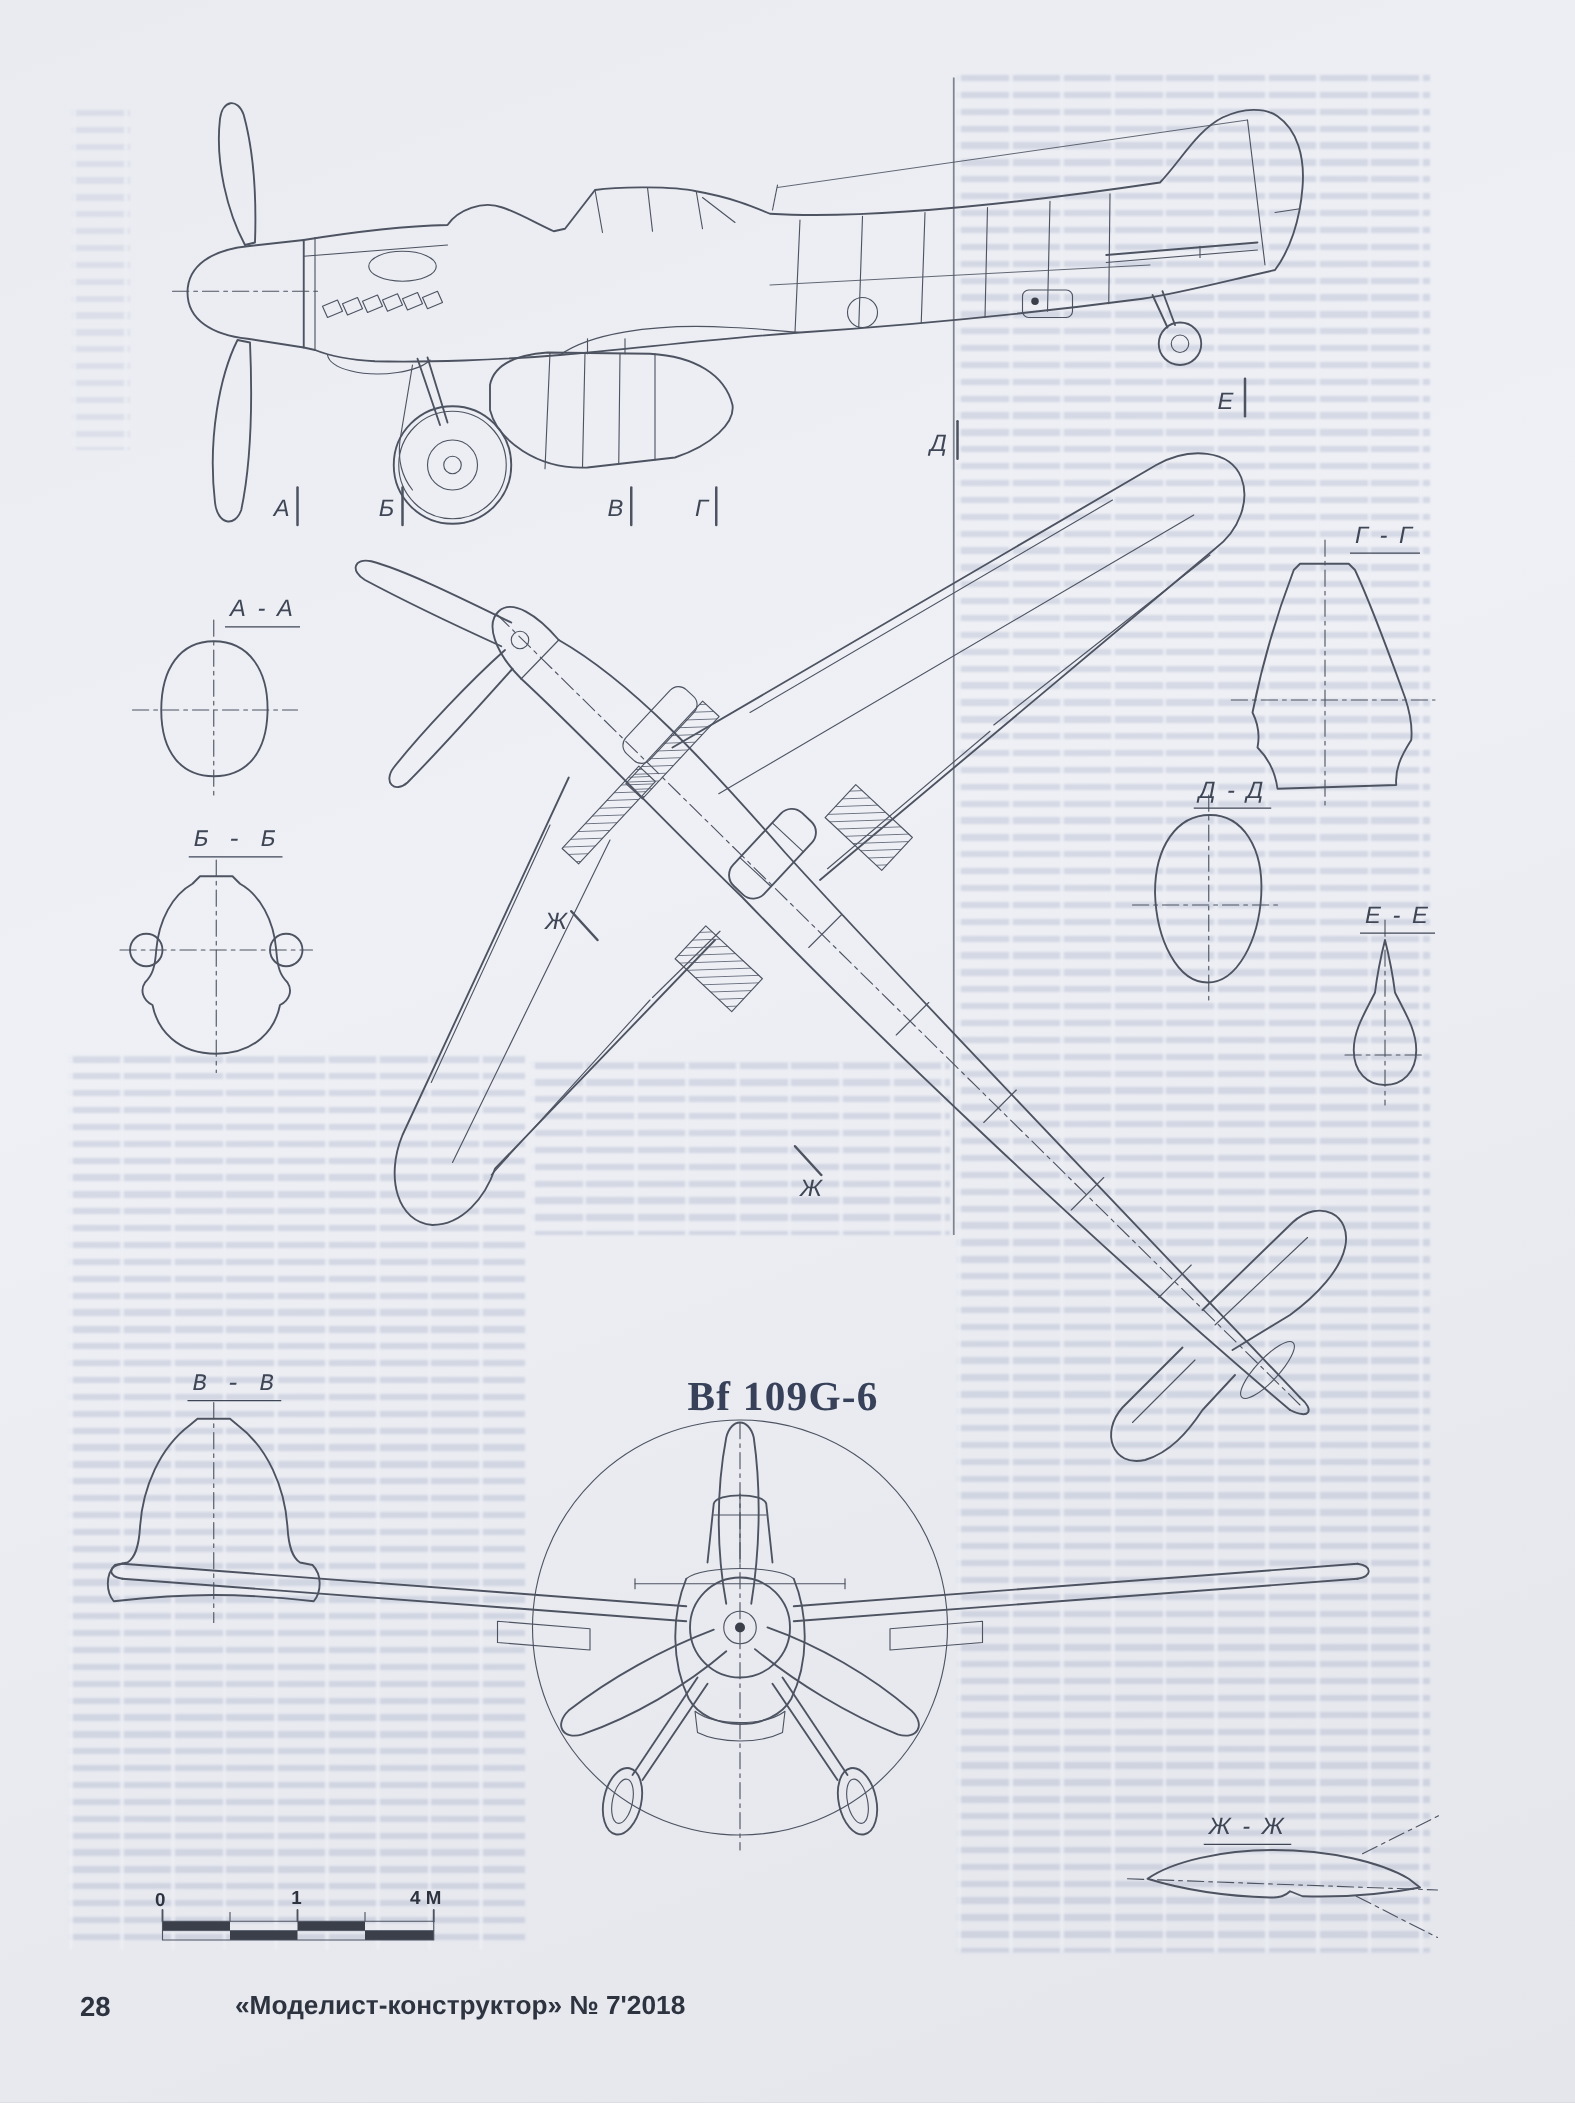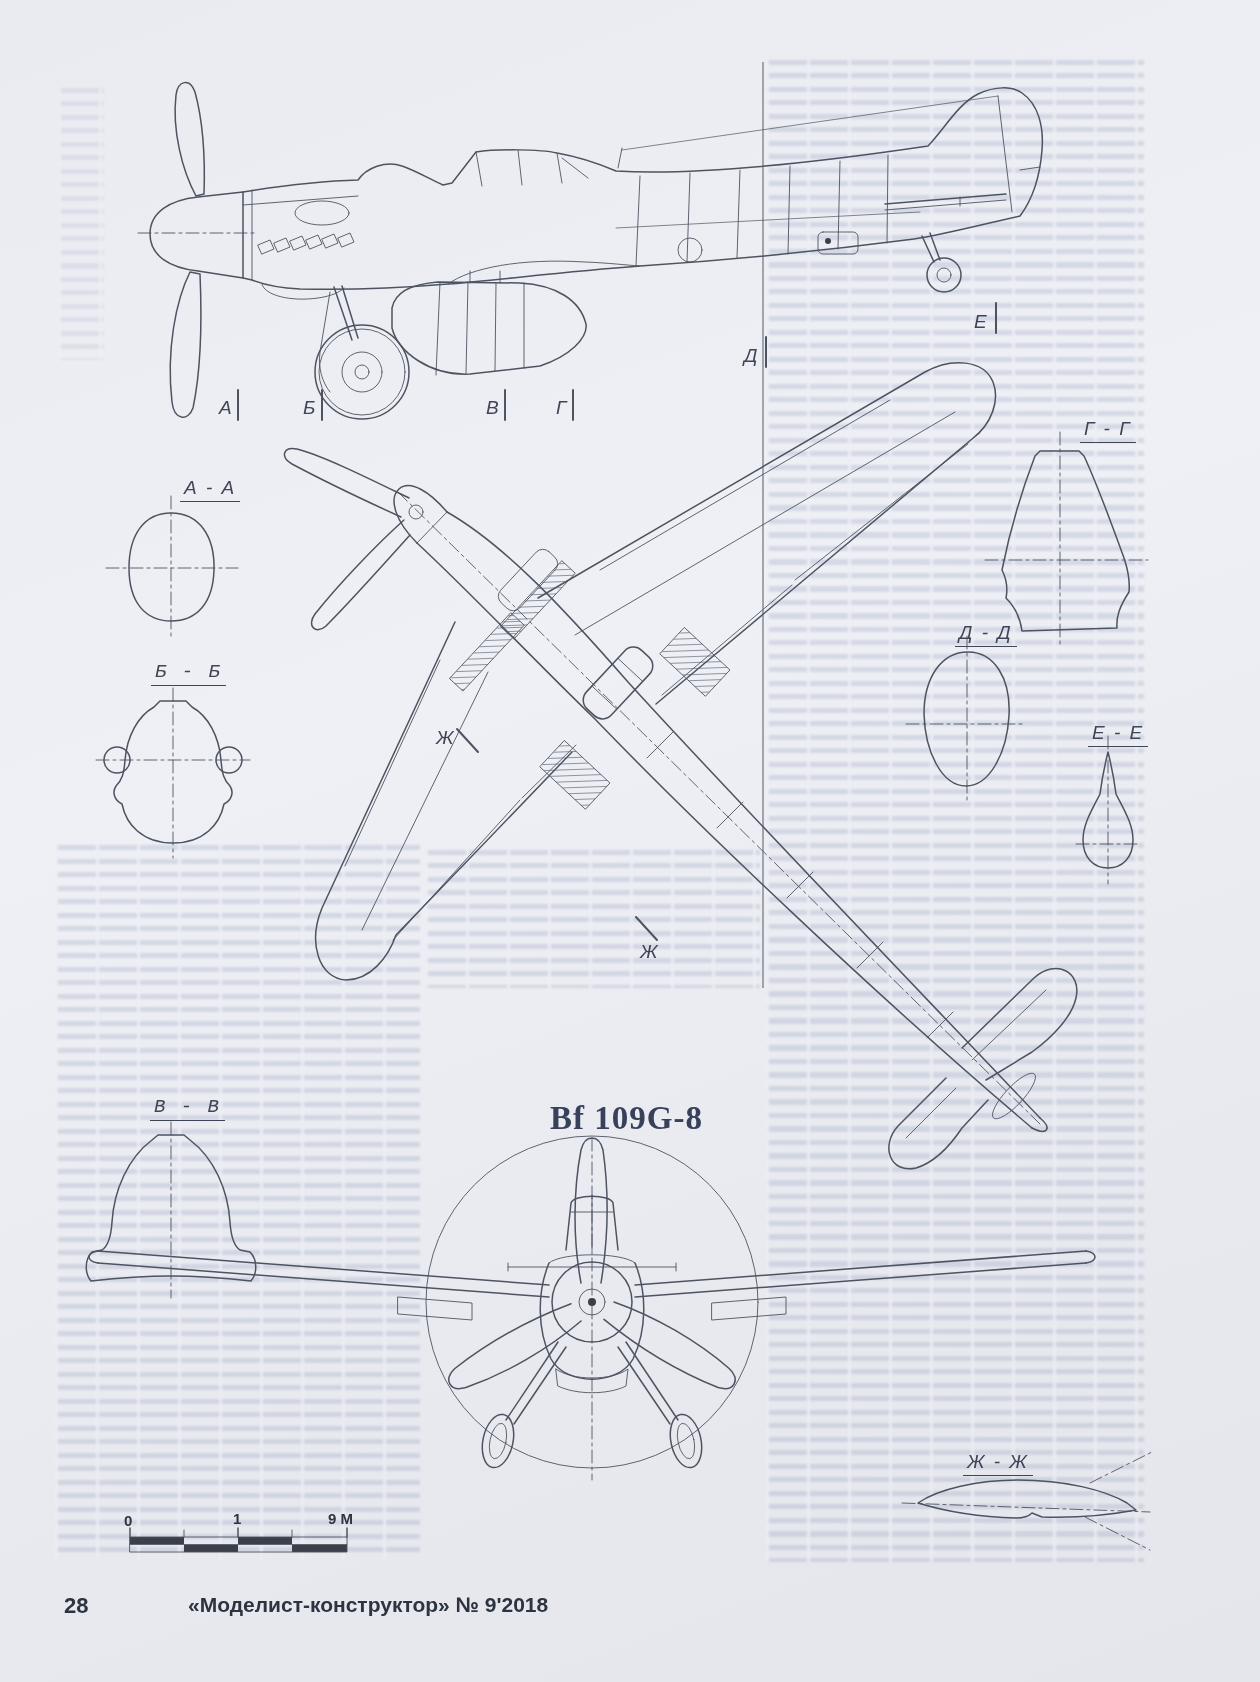--- a/index.html
+++ b/index.html
@@ -309,20 +309,20 @@
   <div class="marker" style="left:303px;top:397px;">Б</div>
   <div class="marker" style="left:486px;top:397px;">В</div>
   <div class="marker" style="left:556px;top:397px;">Г</div>
   <div class="marker" style="left:744px;top:345px;">Д</div>
   <div class="marker" style="left:974px;top:311px;">Е</div>
   <div class="marker" style="left:436px;top:727px;">Ж</div>
   <div class="marker" style="left:640px;top:941px;">Ж</div>
 
   <div class="scale-num" style="left:124px;top:1512px;">0</div>
   <div class="scale-num" style="left:233px;top:1510px;">1</div>
-  <div class="scale-num" style="left:328px;top:1510px;">9 М</div>
-
-  <div class="title">Bf 109G-8</div>
+  <div class="scale-num" style="left:328px;top:1510px;">4 М</div>
+
+  <div class="title">Bf 109G-6</div>
 
   <div class="footer-num">28</div>
-  <div class="footer-mag">«Моделист-конструктор» № 9'2018</div>
+  <div class="footer-mag">«Моделист-конструктор» № 7'2018</div>
 
 </div>
 
 </body></html>

